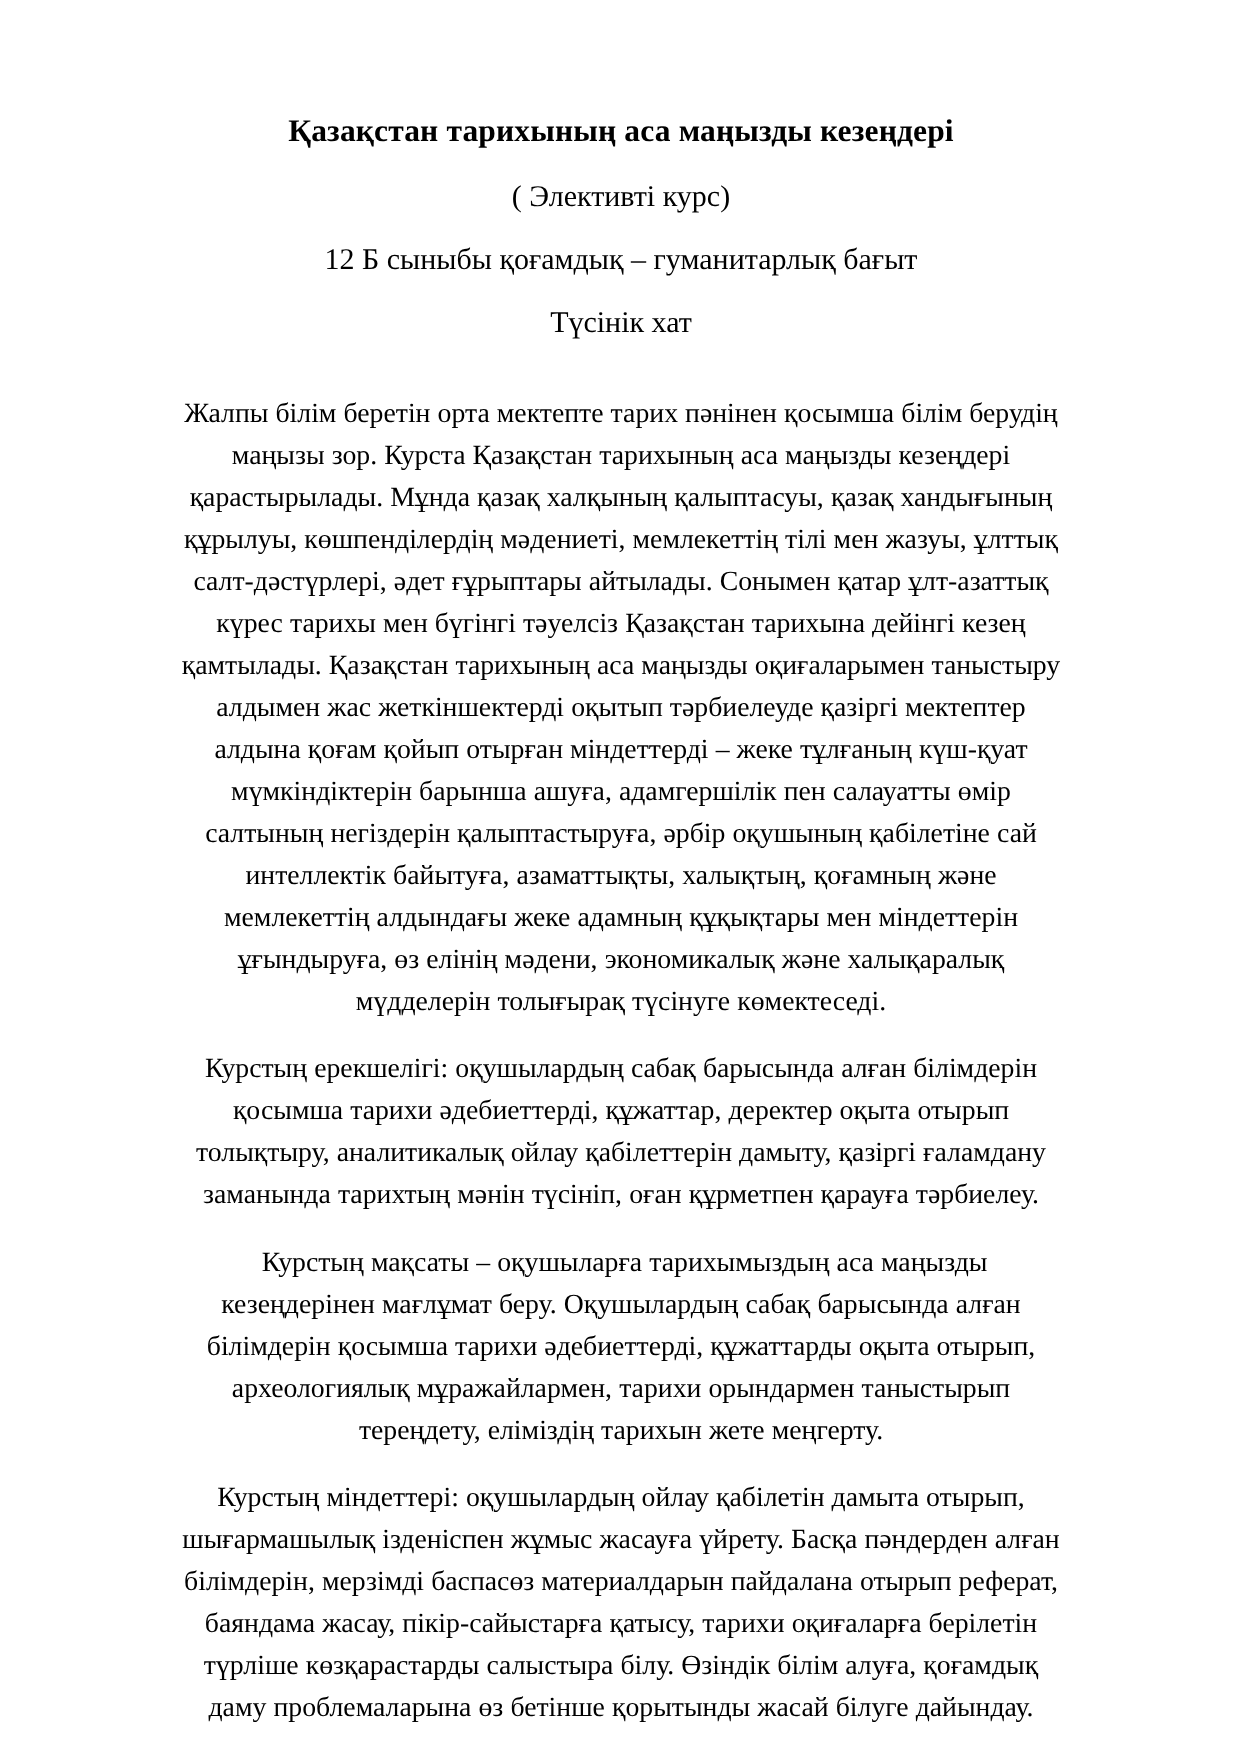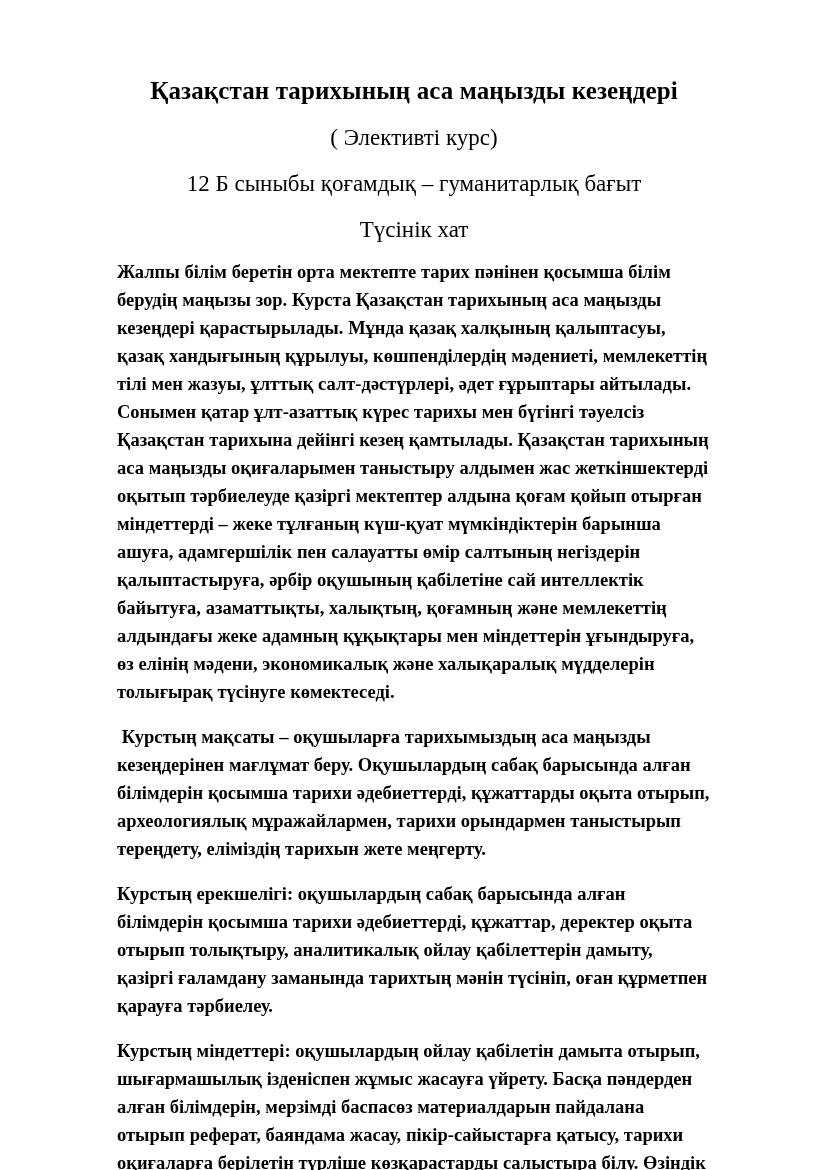--- a/index.html
+++ b/index.html
@@ -22,41 +22,41 @@
     overflow: hidden;
     box-sizing: border-box;
   }
   .content {
     position: absolute;
     left: 117px;
     top: 74px;
     width: 594px;
   }
   .doc-title {
-    font-size: 25px;
+    font-size: 21px;
     font-weight: bold;
     text-align: center;
     line-height: 1.32;
     margin: 0 0 16px 0;
     letter-spacing: 0.1px;
   }
   .subtitle {
-    font-size: 23px;
+    font-size: 20px;
     font-weight: normal;
     text-align: center;
     line-height: 1.30;
     margin: 0 0 16px 0;
   }
   .subtitle.last {
-    margin-bottom: 13px;
+    margin-bottom: 34px;
   }
   .body-par {
     font-size: 18.5px;
-    font-weight: bold;
-    text-align: left;
+    font-weight: normal;
+    text-align: center;
     line-height: 1.515;
     margin: 0 0 17px 0;
     white-space: pre-wrap;
     word-spacing: 0.1px;
   }
   .body-par:last-child {
     margin-bottom: 0;
   }
 </style>
 </head>
@@ -69,20 +69,20 @@
 
     <p class="subtitle">( Элективті курс)</p>
 
     <p class="subtitle">12 Б сыныбы қоғамдық – гуманитарлық бағыт</p>
 
 
     <p class="subtitle last">Түсінік хат</p>
 
     <p class="body-par">Жалпы білім беретін орта мектепте тарих пәнінен қосымша білім берудің маңызы зор. Курста Қазақстан тарихының аса маңызды кезеңдері қарастырылады. Мұнда қазақ халқының қалыптасуы, қазақ хандығының құрылуы, көшпенділердің мәдениеті, мемлекеттің тілі мен жазуы, ұлттық салт-дәстүрлері, әдет ғұрыптары айтылады. Сонымен қатар ұлт-азаттық күрес тарихы мен бүгінгі тәуелсіз Қазақстан тарихына дейінгі кезең қамтылады. Қазақстан тарихының аса маңызды оқиғаларымен таныстыру алдымен жас жеткіншектерді оқытып тәрбиелеуде қазіргі мектептер алдына қоғам қойып отырған міндеттерді – жеке тұлғаның күш-қуат мүмкіндіктерін барынша ашуға, адамгершілік пен салауатты өмір салтының негіздерін қалыптастыруға, әрбір оқушының қабілетіне сай интеллектік байытуға, азаматтықты, халықтың, қоғамның және мемлекеттің алдындағы жеке адамның құқықтары мен міндеттерін ұғындыруға, өз елінің мәдени, экономикалық және халықаралық мүдделерін толығырақ түсінуге көмектеседі.</p>
 
+    <p class="body-par">Курстың ерекшелігі: оқушылардың сабақ барысында алған білімдерін қосымша тарихи әдебиеттерді, құжаттар, деректер оқыта отырып толықтыру, аналитикалық ойлау қабілеттерін дамыту, қазіргі ғаламдану заманында тарихтың мәнін түсініп, оған құрметпен қарауға тәрбиелеу.</p>
+
     <p class="body-par"> Курстың мақсаты – оқушыларға тарихымыздың аса маңызды кезеңдерінен мағлұмат беру. Оқушылардың сабақ барысында алған білімдерін қосымша тарихи әдебиеттерді, құжаттарды оқыта отырып, археологиялық мұражайлармен, тарихи орындармен таныстырып тереңдету, еліміздің тарихын жете меңгерту.</p>
-
-    <p class="body-par">Курстың ерекшелігі: оқушылардың сабақ барысында алған білімдерін қосымша тарихи әдебиеттерді, құжаттар, деректер оқыта отырып толықтыру, аналитикалық ойлау қабілеттерін дамыту, қазіргі ғаламдану заманында тарихтың мәнін түсініп, оған құрметпен қарауға тәрбиелеу.</p>
 
     <p class="body-par">Курстың міндеттері: оқушылардың ойлау қабілетін дамыта отырып, шығармашылық ізденіспен жұмыс жасауға үйрету. Басқа пәндерден алған білімдерін, мерзімді баспасөз материалдарын пайдалана отырып реферат, баяндама жасау, пікір-сайыстарға қатысу, тарихи оқиғаларға берілетін түрліше көзқарастарды салыстыра білу. Өзіндік білім алуға, қоғамдық даму проблемаларына өз бетінше қорытынды жасай білуге дайындау.</p>
 
   </div>
 </div>
 
 </body></html>

